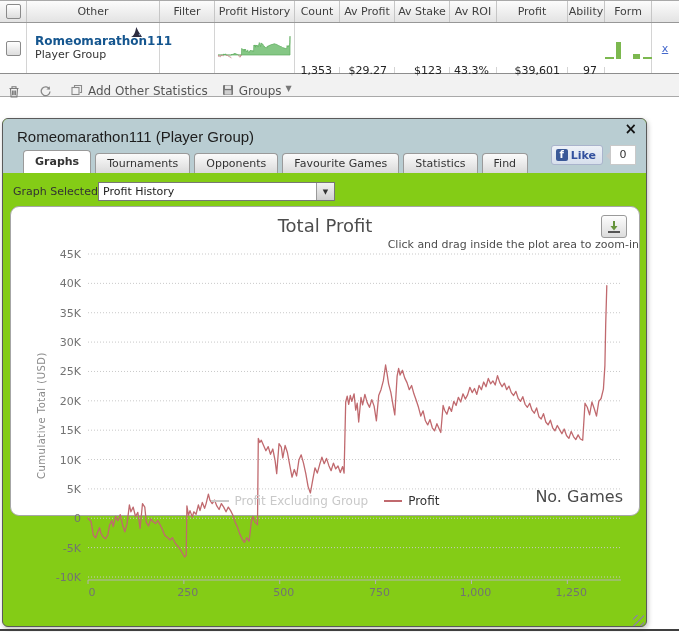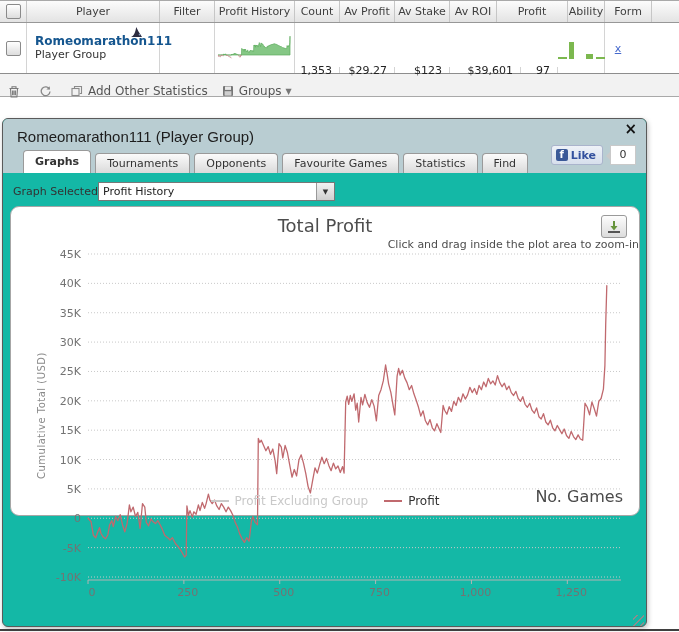--- a/index.html
+++ b/index.html
@@ -33,25 +33,25 @@
             background:linear-gradient(#fff,#ddd);cursor:pointer;}
   .player-cell{flex-direction:column;align-items:flex-start;justify-content:center;padding-left:8px;}
   .player-name{font-weight:bold;font-size:12px;color:#15568f;cursor:pointer;line-height:14px;}
   .player-type{font-size:11px;color:#333;line-height:14px;}
   .shark{position:absolute;right:16px;top:3px;}
   .xlink{color:#4468cc;text-decoration:underline;cursor:pointer;font-size:11px;}
   .formbars{display:flex;align-items:flex-end;height:22px;}
   .formbars div{background:#7cb84f;}
   .tbar{display:flex;align-items:center;height:22px;background:#f2f2f2;
         border-bottom:1px solid #a9a9a9;padding-left:8px;color:#555;font-size:12px;}
-  .tbar .tool{display:flex;align-items:center;margin-right:14px;cursor:pointer;color:#555;margin-top:12px;}
+  .tbar .tool{display:flex;margin-right:14px;cursor:pointer;color:#555;margin-top:12px;}
   .tbar .tool svg{margin-right:5px;}
   .caret{font-size:8px;color:#777;margin-left:4px;}
   
-  .dialog{position:absolute;left:2px;top:118px;width:645px;height:509px;background:#14b8a6;
+  .dialog{position:absolute;left:2px;top:118px;width:645px;height:509px;background:#84cc16;
           border:1px solid #5a5a5a;border-radius:6px;box-shadow:1px 2px 5px rgba(0,0,0,.25);
           box-sizing:border-box;}
   .dlg-header{position:relative;height:54px;background:#b9cdd2;border-radius:5px 5px 0 0;}
   .dlg-title{position:absolute;left:14px;top:9px;font-family:"Liberation Sans",sans-serif;
              font-size:15px;color:#1d1d1d;}
   .dlg-close{position:absolute;right:9px;top:2px;font-size:15px;font-weight:bold;color:#111;
              cursor:pointer;line-height:16px;}
   .tabs{position:absolute;left:20px;bottom:0;display:flex;align-items:flex-end;}
   .tab{height:19px;line-height:19px;padding:0 11px;background:linear-gradient(#fbfbfb,#dadada);
        border:1px solid #9a9a9a;border-bottom:none;border-radius:4px 4px 0 0;margin-right:4px;
@@ -94,21 +94,21 @@
   .bottom-rule{position:absolute;left:0;top:629px;width:679px;height:2px;background:#3f3f3f;}
 </style>
 </head>
 <body>
 
 <div class="results">
   <div class="thead" id="thead">
       <div class="hcell c0">
         <div class="checkbox"></div>
       </div>
-      <div class="hcell c1">Player</div>
+      <div class="hcell c1">Other</div>
       <div class="hcell c2">Filter</div>
       <div class="hcell c3">Profit History</div>
       <div class="hcell c4">Count</div>
       <div class="hcell c5">Av Profit</div>
       <div class="hcell c6">Av Stake</div>
       <div class="hcell c7">Av ROI</div>
       <div class="hcell c8">Profit</div>
       <div class="hcell c9">Ability</div>
       <div class="hcell c10">Form</div>
       <div class="hcell c11"></div>
@@ -134,20 +134,21 @@
           <polygon points="1,21 1.0,21.0 1.4,21.0 1.7,21.0 2.1,21.0 2.4,21.0 2.6,21.0 2.8,21.0 3.1,21.0 3.4,21.0 3.8,21.0 4.0,21.0 4.3,21.0 4.5,21.0 4.8,20.9 5.2,21.0 5.5,20.7 5.8,21.0 6.1,21.0 6.4,21.0 6.7,19.9 7.0,20.5 7.3,20.1 7.6,20.9 7.9,20.5 8.2,21.0 8.6,19.8 8.9,20.1 9.1,21.0 9.4,21.0 9.7,21.0 10.1,21.0 10.4,21.0 10.7,21.0 11.0,21.0 11.3,21.0 11.6,21.0 12.1,21.0 12.4,21.0 12.7,21.0 13.1,21.0 13.6,21.0 14.0,21.0 14.4,21.0 14.6,21.0 14.7,20.0 14.9,20.8 15.2,20.4 15.5,20.9 15.7,20.5 16.0,20.7 16.3,19.9 16.5,20.4 16.9,19.7 17.2,20.2 17.4,19.8 17.7,19.1 17.9,19.5 18.2,19.8 18.6,19.5 18.9,20.0 19.2,20.3 19.5,19.8 19.8,20.1 20.2,20.5 20.5,20.1 20.8,20.4 21.1,20.8 21.4,21.0 21.8,21.0 22.1,21.0 22.4,21.0 22.7,21.0 23.0,21.0 23.4,21.0 23.7,21.0 23.9,20.9 24.2,21.0 24.5,21.0 24.6,14.5 24.9,14.9 25.1,14.7 25.4,15.1 25.7,15.5 26.0,15.2 26.3,15.8 26.7,15.4 27.0,16.3 27.2,17.4 27.5,15.0 27.8,15.3 28.0,16.1 28.4,15.1 28.7,15.7 29.0,16.7 29.3,17.7 29.6,17.1 30.0,17.6 30.3,16.3 30.6,15.9 30.9,16.5 31.2,17.4 31.6,18.4 31.9,19.0 32.2,17.9 32.5,16.9 32.8,17.3 33.2,16.7 33.5,16.1 33.8,16.6 34.1,16.2 34.4,16.7 34.8,17.2 35.1,16.5 35.4,17.0 35.7,16.8 36.0,17.3 36.3,16.8 36.6,17.3 36.8,11.6 37.0,11.1 37.2,11.8 37.4,11.1 37.6,11.5 37.9,10.9 38.2,12.3 38.4,11.7 38.6,13.2 38.9,11.2 39.1,11.8 39.4,11.0 39.8,11.6 40.1,12.0 40.4,11.4 40.7,11.9 41.0,13.1 41.4,11.1 41.7,10.6 42.0,9.9 42.3,8.6 42.5,9.3 42.7,10.1 43.1,10.8 43.4,11.9 43.6,12.6 43.9,9.5 44.1,8.9 44.3,9.4 44.7,9.0 45.0,9.6 45.3,10.0 45.6,10.6 45.9,10.3 46.3,10.9 46.6,11.5 46.9,12.0 47.2,12.7 47.5,12.3 47.8,13.1 48.2,13.4 48.5,13.0 48.8,13.7 49.1,13.9 49.4,13.4 49.8,13.8 50.0,14.1 50.3,11.9 50.5,12.3 50.8,12.6 51.1,12.0 51.5,12.4 51.8,11.5 52.1,11.9 52.4,11.2 52.7,11.6 53.1,10.9 53.4,11.4 53.7,11.0 54.0,10.4 54.3,10.8 54.7,10.5 55.0,11.0 55.3,10.3 55.6,10.6 55.9,10.0 56.3,10.4 56.6,9.7 56.9,10.1 57.2,9.9 57.5,10.2 57.9,9.5 58.2,10.0 58.5,10.4 58.8,10.1 59.1,10.6 59.5,10.3 59.8,10.8 60.1,11.1 60.4,10.7 60.7,11.3 61.1,11.5 61.4,11.2 61.7,11.8 62.0,12.0 62.3,11.7 62.6,12.3 63.0,12.5 63.3,12.1 63.6,12.8 63.9,13.0 64.2,12.5 64.6,13.2 64.9,13.4 65.2,13.1 65.5,13.7 65.8,13.9 66.2,13.5 66.5,13.8 66.8,14.2 67.1,13.8 67.4,14.3 67.8,14.5 68.1,14.0 68.4,14.4 68.7,14.6 69.0,14.3 69.4,14.6 69.7,14.7 70.0,11.7 70.3,12.0 70.6,12.6 71.0,11.6 71.3,12.1 71.6,12.7 71.9,11.5 72.2,11.3 72.6,10.5 72.8,8.7 72.9,5.3 73.0,2.2 73.0,21" fill="#85c785" stroke="#5fae5f" stroke-width="0.7"></polygon>
           <polyline points="1.0,21.0 1.4,21.3 1.7,22.4 2.1,22.6 2.4,22.0 2.6,21.8 2.8,22.2 3.1,22.5 3.4,22.7 3.8,22.3 4.0,21.6 4.3,21.2 4.5,21.7 4.8,20.9 5.2,21.2" fill="none" stroke="#c9898d" stroke-width="1"></polyline>
           <polyline points="5.8,21.5 6.1,22.1 6.4,21.4" fill="none" stroke="#c9898d" stroke-width="1"></polyline>
           <polyline points="9.1,21.3 9.4,21.6 9.7,21.0 10.1,21.3 10.4,21.4 10.7,21.2 11.0,21.5 11.3,21.9 11.6,22.4 12.1,22.6 12.4,22.8 12.7,22.6 13.1,23.0 13.6,23.3 14.0,23.7 14.4,24.1 14.6,24.0" fill="none" stroke="#c9898d" stroke-width="1"></polyline>
           <polyline points="21.1,20.8 21.4,21.3 21.8,21.7 22.1,22.3 22.4,22.7 22.7,22.9 23.0,22.6 23.4,22.9 23.7,21.2 23.9,20.9 24.2,21.3 24.5,21.5" fill="none" stroke="#c9898d" stroke-width="1"></polyline>
         </svg>
     </div>
     <div class="cell c4 num">1,353</div>
     <div class="cell c5 num">$29.27</div>
     <div class="cell c6 num">$123</div>
+    <div class="cell c7 num">43.3%</div>
     <div class="cell c8 num">$39,601</div>
     <div class="cell c9 num">97</div>
     <div class="cell c10">
       <div class="formbars" id="formbars">
           <div style="width: 9px; height: 2px; margin-left: 0px;"></div>
           <div style="width: 5px; height: 17px; margin-left: 2px;"></div>
           <div style="width: 7px; height: 5px; margin-left: 12px;"></div>
           <div style="width: 9px; height: 2px; margin-left: 3px;"></div>
         </div>
     </div>

